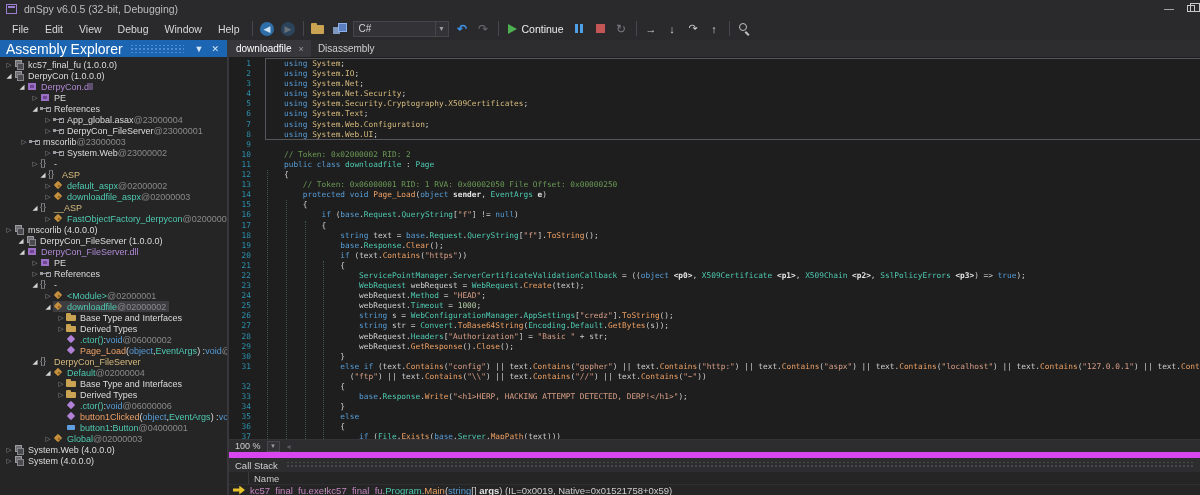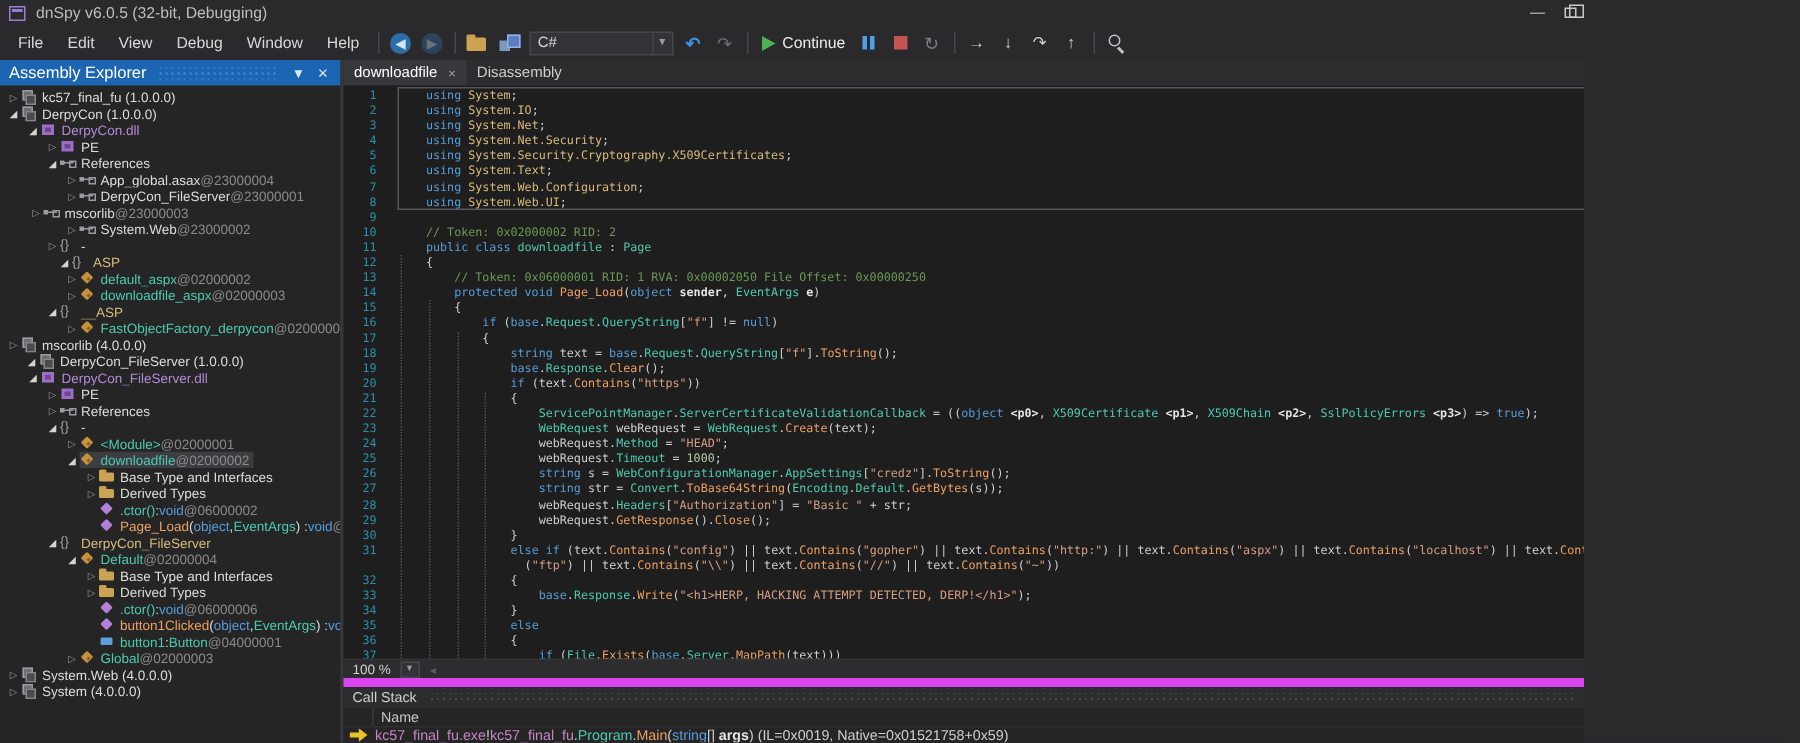--- a/index.html
+++ b/index.html
@@ -1,18 +1,18 @@
 <!DOCTYPE html>
 <html><head>
 <meta charset="utf-8">
 <style>
   * { box-sizing: border-box; margin: 0; padding: 0; }
   html,body { width:1200px; height:495px; overflow:hidden; background:#2a2a2c;
     font-family:"Liberation Sans", sans-serif; }
-  .app { width:1056px; height:495px; display:flex; flex-direction:column; background:#2a2a2c; color:#d4d4d4; }
+  .app { width:1200px; height:495px; display:flex; flex-direction:column; background:#2a2a2c; color:#d4d4d4; }
 
   
   .titlebar { height:17px; display:flex; align-items:center; padding:0 6px; background:#2a2a2c; flex:none; }
   .app-icon { width:11px; height:10px; border:1px solid #9a7fd0; margin-right:7px; flex:none; }
   .app-icon::before { content:""; display:block; height:2px; background:#9a7fd0; margin:1px 1px 0 1px; }
   .win-title { font-size:10.5px; color:#bdbdbd; }
   .titlebar .spacer { flex:1; }
   .win-btn { width:22px; height:13px; display:flex; align-items:center; justify-content:center; color:#c8c8c8; font-size:10px; flex:none; }
   .restore-glyph { width:8px; height:7px; border:1px solid #c8c8c8; position:relative; }
   .restore-glyph::before { content:""; position:absolute; left:2px; top:-3px; width:8px; height:7px; border:1px solid #c8c8c8; }
@@ -48,21 +48,21 @@
   .ic-search::after { content:""; position:absolute; left:8.5px; top:8.5px; width:4.5px; height:1.5px; background:#c2c2c6; transform:rotate(45deg); transform-origin:0 0; }
 
   
   .main { flex:1; display:flex; min-height:0; }
   .left-panel { width:227px; flex:none; display:flex; flex-direction:column; background:#252526; }
   .splitter-v { width:2px; background:#38383c; flex:none; }
   .right-panel { flex:1; min-width:0; display:flex; flex-direction:column; }
 
   
   .panel-header { height:17px; background:#1b65b2; display:flex; align-items:center; padding:0 4px 0 6px; flex:none; }
-  .panel-header .ph-title { font-size:11px; color:#fff; white-space:nowrap; }
+  .panel-header .ph-title { font-size:14px; color:#fff; white-space:nowrap; }
   .ph-grip { flex:1; height:8px; margin:0 7px;
     background-image:radial-gradient(#4d8ed6 0.8px, transparent 0.9px); background-size:4px 4px; background-position:0 2px; }
   .ph-btn { color:#d6e6f7; font-size:9px; padding:0 4px; }
   .tree { flex:1; overflow:hidden; padding-top:2px; font-size:9px; }
   .tree-row { height:11px; display:flex; align-items:center; white-space:nowrap; overflow:hidden; }
   .tree-row .exp { width:10px; flex:none; text-align:center; font-size:6.5px; color:#9a9aa0; }
   .tree-row .exp.open { color:#d4d4d4; }
   .row-body { display:flex; align-items:center; padding:0 3px 0 0; height:11px; }
   .tree-row.sel .row-body { background:#3d3d41; }
   .ic { display:inline-block; width:11px; height:11px; margin-right:3px; position:relative; flex:none; }

